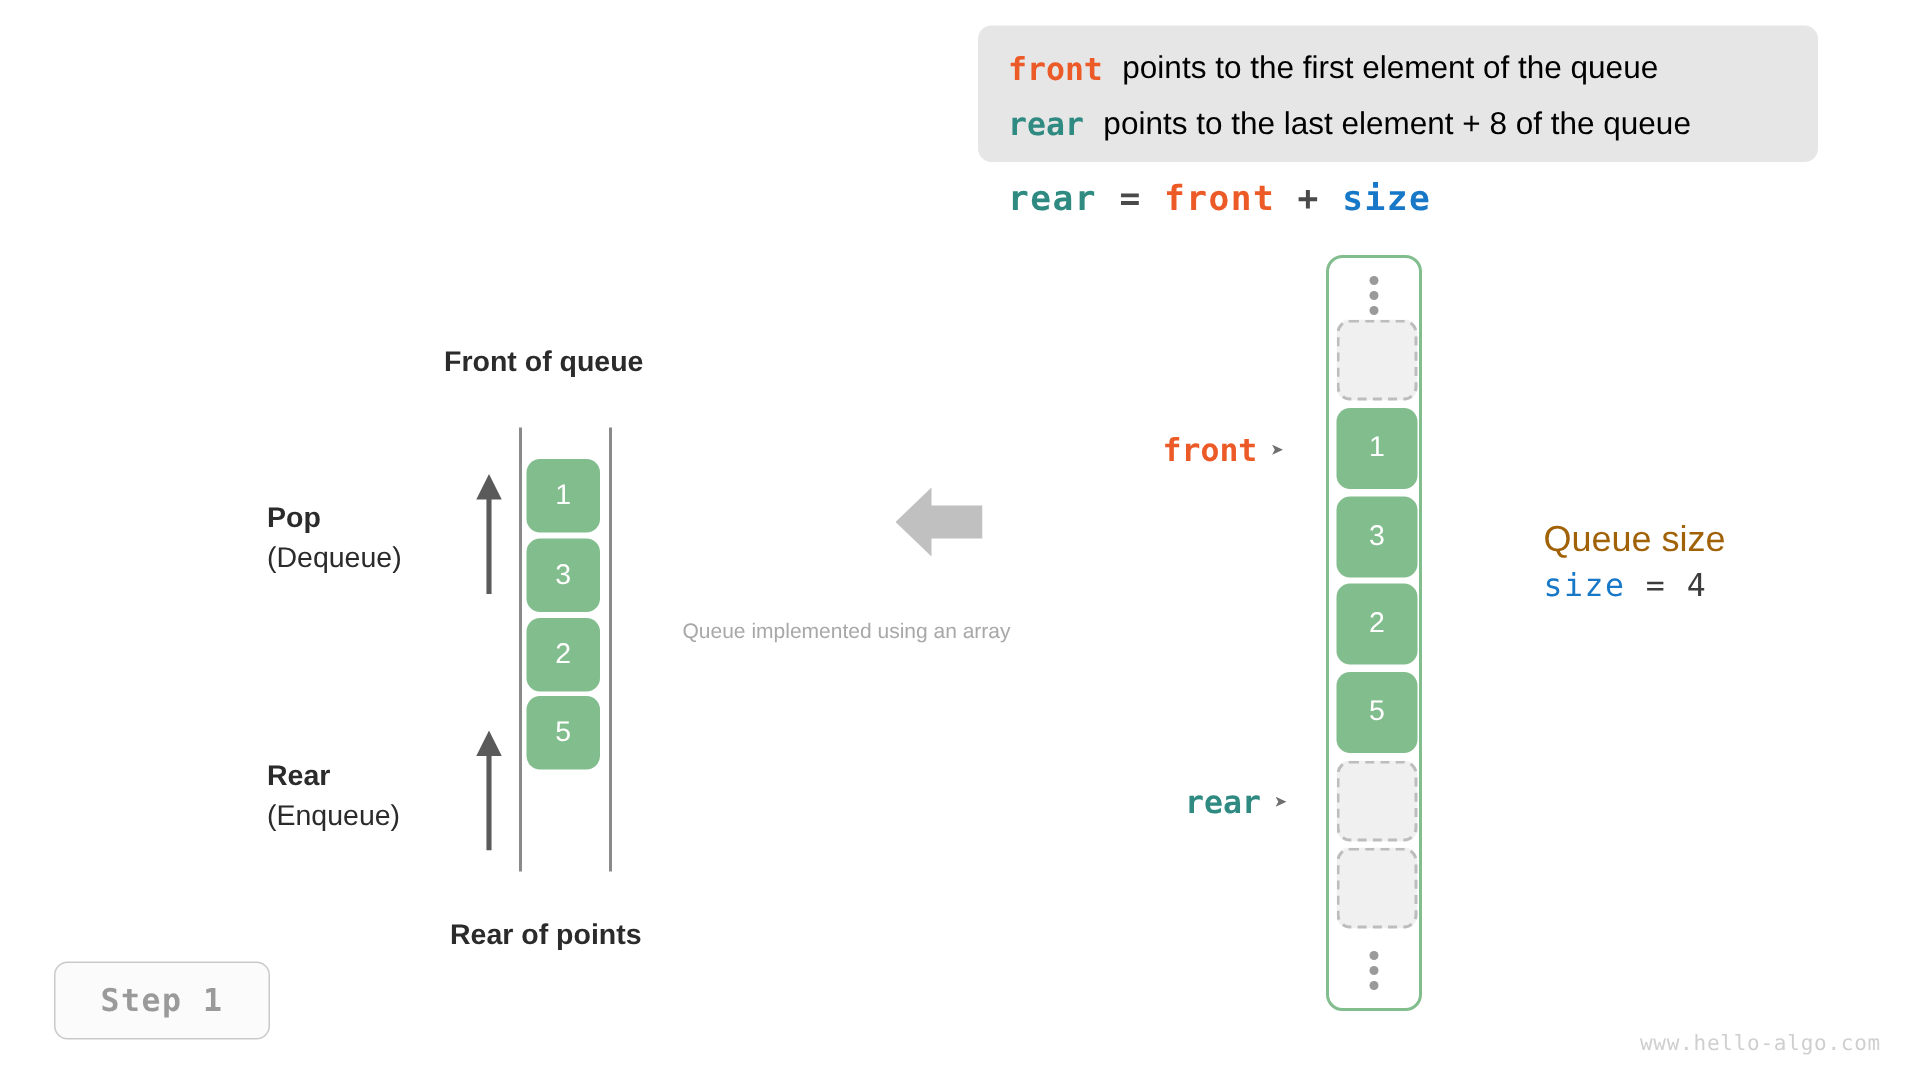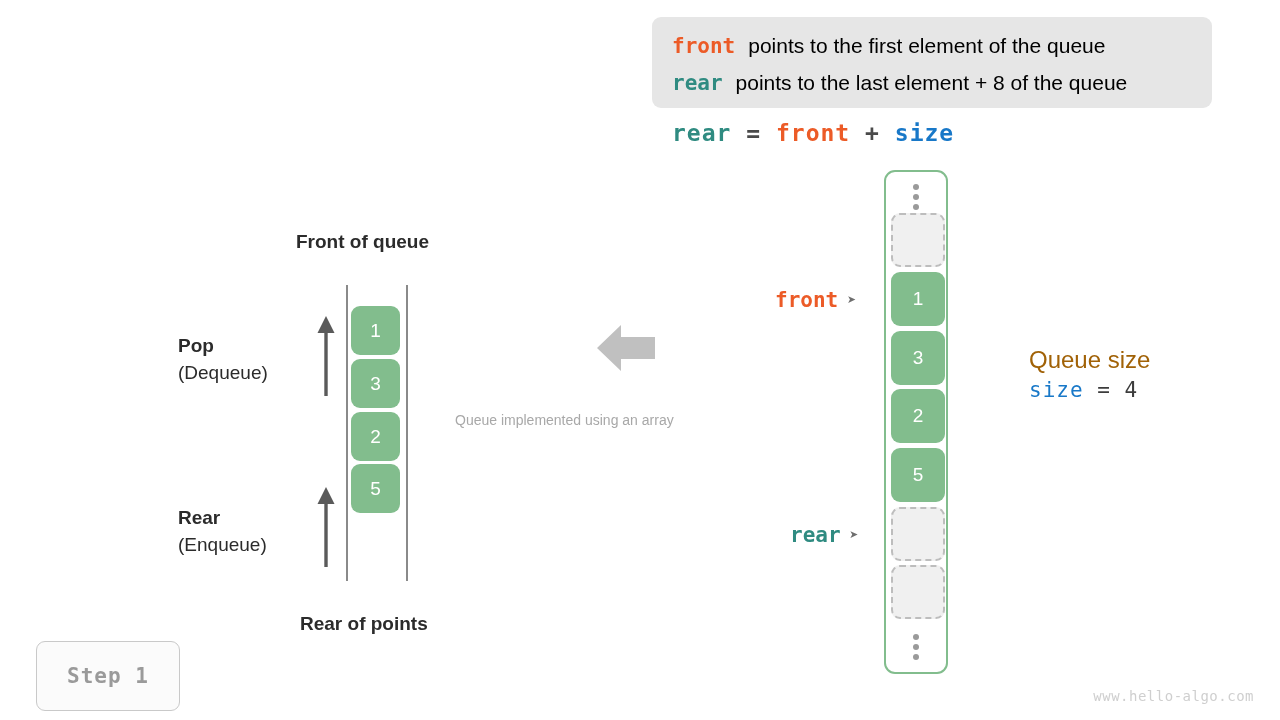--- a/index.html
+++ b/index.html
@@ -233,21 +233,21 @@
     letter-spacing: 1px;
   }
   .size-expr .val { color: #3c3c3c; }
 
   
   .step-badge {
     position: absolute;
     left: 36px;
     top: 641px;
     width: 144px;
-    height: 70px;
+    height: 52px;
     border: 1.5px solid #c9c9c9;
     border-radius: 9px;
     background: #fbfbfb;
     display: flex;
     align-items: center;
     justify-content: center;
     font-family: "DejaVu Sans Mono", monospace;
     font-weight: bold;
     font-size: 21px;
     letter-spacing: 1px;

